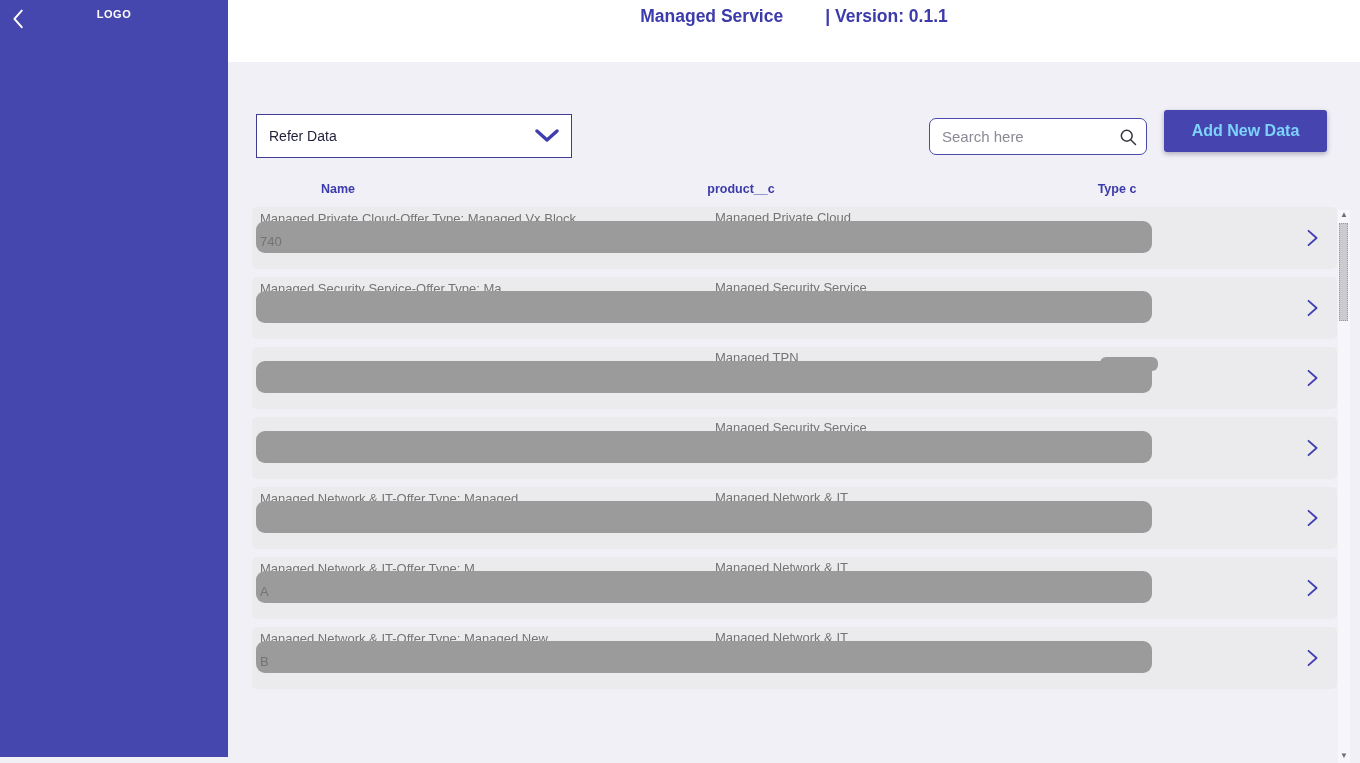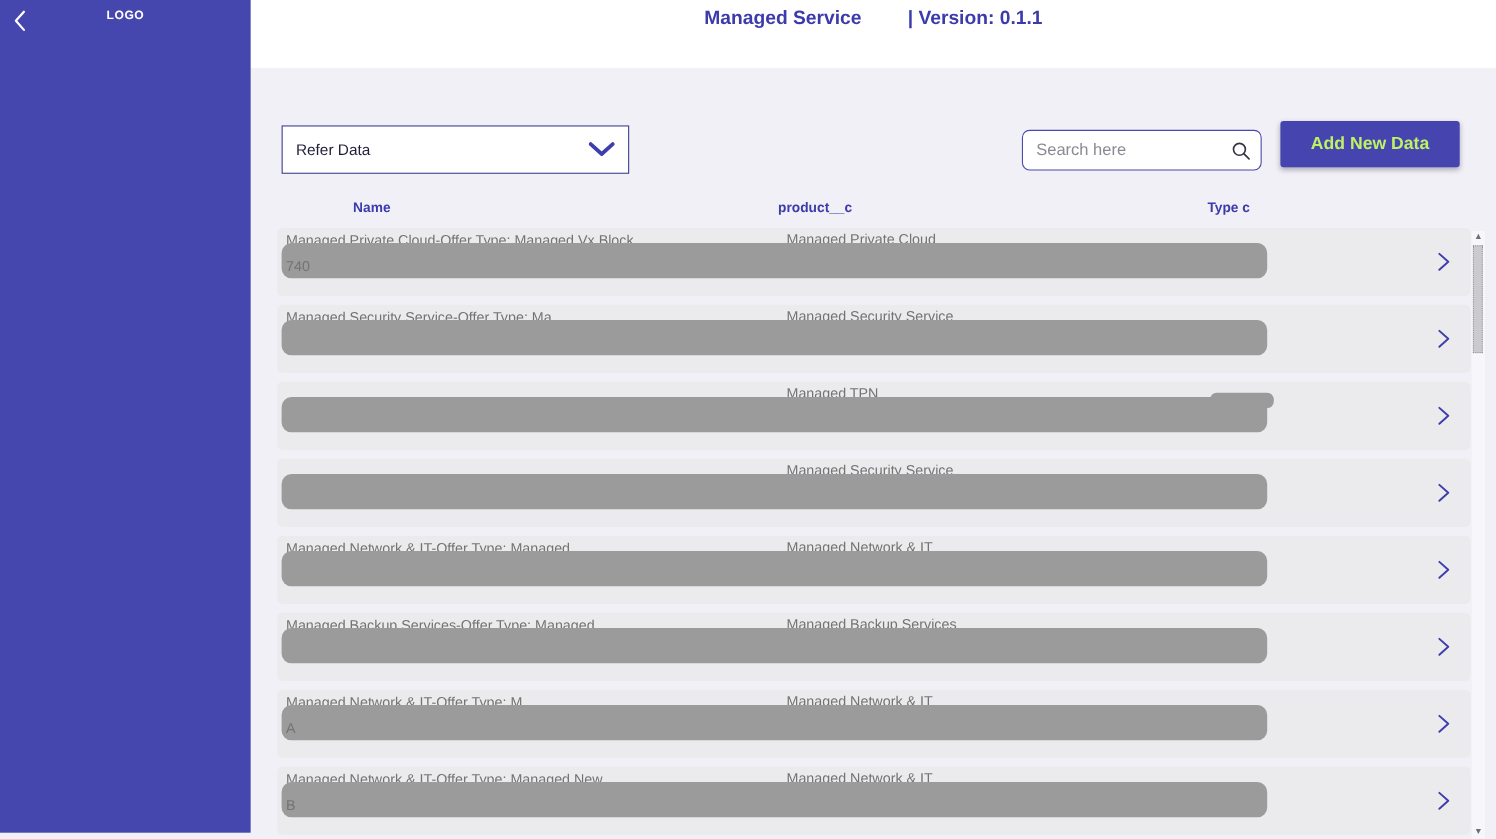--- a/index.html
+++ b/index.html
@@ -51,21 +51,21 @@
   .search-box input {
     border:none; outline:none; flex:1; font-size:15px;
     font-family:"Liberation Sans", sans-serif; color:#33323f; background:transparent;
     min-width:0;
   }
   .search-box input::placeholder { color:#8a8a94; }
   .search-ic { width:20px; height:20px; flex:0 0 auto; cursor:pointer; }
   
   .add-btn {
     position:absolute; left:936px; top:48px; width:163px; height:42px;
-    background:#4645b0; color:#bef264; border:none; border-radius:3px;
+    background:#4645b0; color:#7dd3fc; border:none; border-radius:3px;
     font-family:"Liberation Sans", sans-serif; font-weight:bold; font-size:16px;
     box-shadow:0 2px 5px rgba(40,40,80,0.35); cursor:pointer;
   }
   
   .col-head {
     position:absolute; top:120px; transform:translateX(-50%);
     color:#3c3bab; font-size:12.5px; font-weight:bold; white-space:nowrap;
   }
   .col-name    { left:110px; }
   .col-product { left:513px; }
@@ -206,31 +206,20 @@
     <span class="frag product-frag">Managed Network &amp; IT</span>
     <span class="frag line2-frag"></span>
     <span class="frag right-frag"></span>
     <div class="redact main"></div>
 
     <svg class="chev" viewBox="0 0 16 20">
       <path d="M3 2 L12 10 L3 18" fill="none" stroke="#3f3eae" stroke-width="2" stroke-linecap="round" stroke-linejoin="round"></path>
     </svg>
   </div>
 
-  <div class="row-card">
-    <span class="frag name-frag">Managed Backup Services-Offer Type: Managed</span>
-    <span class="frag product-frag">Managed Backup Services</span>
-    <span class="frag line2-frag"></span>
-    <span class="frag right-frag"></span>
-    <div class="redact main"></div>
-
-    <svg class="chev" viewBox="0 0 16 20">
-      <path d="M3 2 L12 10 L3 18" fill="none" stroke="#3f3eae" stroke-width="2" stroke-linecap="round" stroke-linejoin="round"></path>
-    </svg>
-  </div>
 
   <div class="row-card">
     <span class="frag name-frag">Managed Network &amp; IT-Offer Type: M</span>
     <span class="frag product-frag">Managed Network &amp; IT</span>
     <span class="frag line2-frag">A</span>
     <span class="frag right-frag"></span>
     <div class="redact main"></div>
 
     <svg class="chev" viewBox="0 0 16 20">
       <path d="M3 2 L12 10 L3 18" fill="none" stroke="#3f3eae" stroke-width="2" stroke-linecap="round" stroke-linejoin="round"></path>

